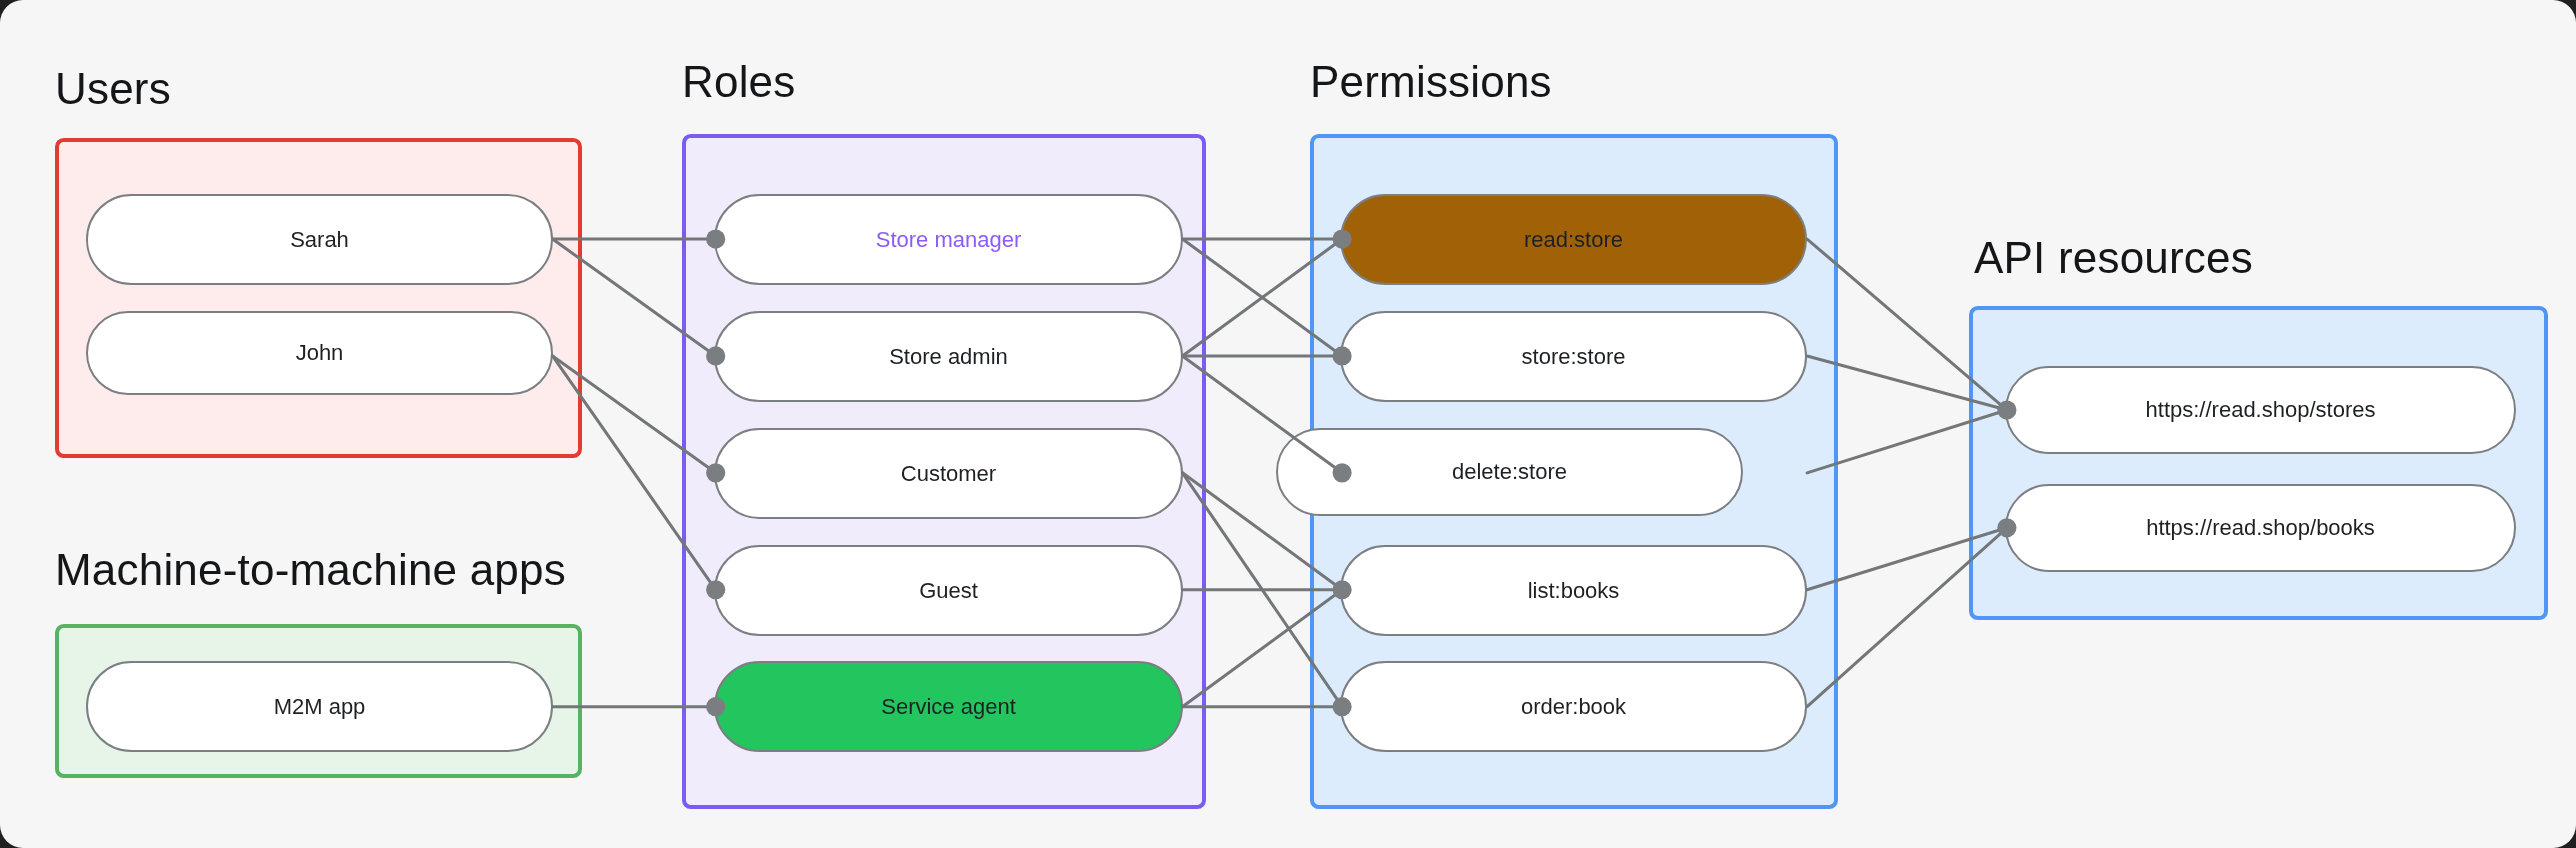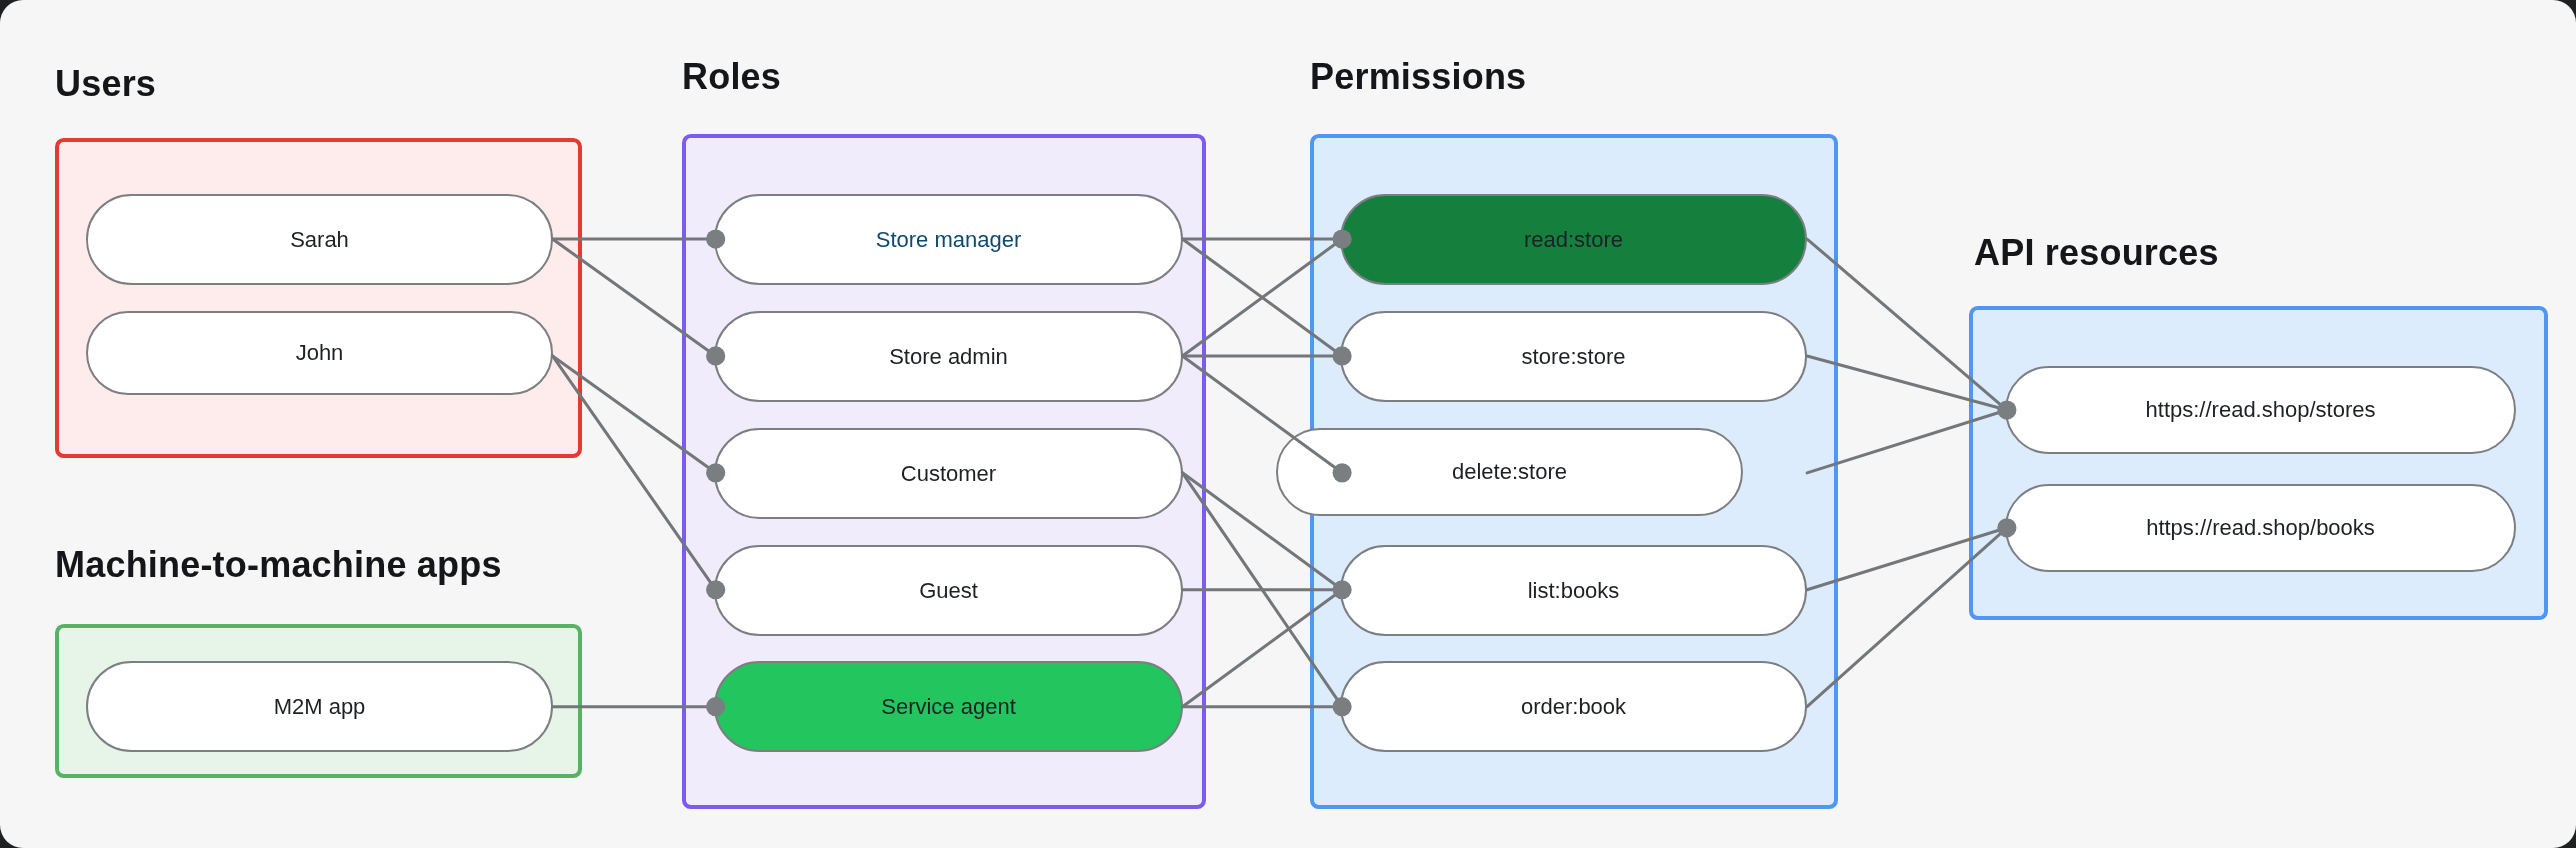--- a/index.html
+++ b/index.html
@@ -1,19 +1,19 @@
 <!DOCTYPE html>
 <html style="font-size:14px"><head>
 <meta charset="utf-8">
 <style>
   html,body{margin:0;padding:0;background:#1e2022;overflow:hidden;}
   body{width:2576px;height:848px;font-family:"Liberation Sans","DejaVu Sans",sans-serif;}
   .stage{position:relative;width:2576px;height:848px;}
   .canvas{position:absolute;inset:0;border-radius:23px;overflow:hidden;}
-  .glabel{position:absolute;font-size:36px;font-weight:700;line-height:1.08;letter-spacing:0.2px;z-index:1;white-space:nowrap;text-align:center;}
+  .glabel{position:absolute;font-size:44px;font-weight:400;line-height:1.08;letter-spacing:0.2px;z-index:1;white-space:nowrap;text-align:center;}
   .gbox{position:absolute;box-sizing:border-box;border:4.4px solid;border-radius:8.7px;z-index:1;}
   .node{position:absolute;box-sizing:border-box;background:#fff;border:2.6px solid;border-radius:52px;
         display:flex;align-items:center;justify-content:center;font-size:22px;line-height:1;
         white-space:nowrap;z-index:2;}
   #edge-layer{position:absolute;left:0;top:0;z-index:5;pointer-events:none;}
 </style>
 </head>
 <body>
 
 <div class="stage">
@@ -28,26 +28,26 @@
     <div class="gbox" id="box-users" style="left: 55px; top: 138px; width: 527px; height: 320px; border-color: rgb(225, 59, 50); background: rgb(253, 236, 235);"></div>
     <div class="gbox" id="box-m2m" style="left: 55px; top: 624px; width: 527px; height: 154px; border-color: rgb(87, 179, 99); background: rgb(230, 245, 232);"></div>
     <div class="gbox" id="box-roles" style="left: 682px; top: 134px; width: 524px; height: 675px; border-color: rgb(122, 92, 242); background: rgb(241, 236, 252);"></div>
     <div class="gbox" id="box-permissions" style="left: 1310px; top: 134px; width: 528px; height: 675px; border-color: rgb(79, 150, 245); background: rgb(221, 236, 253);"></div>
     <div class="gbox" id="box-api" style="left: 1969px; top: 306px; width: 579px; height: 314px; border-color: rgb(79, 150, 245); background: rgb(221, 236, 253);"></div>
 
     <div id="nodes">
         <div class="node" style="left: 86px; top: 194px; width: 467px; height: 91px; border-color: rgb(124, 127, 130); background: rgb(255, 255, 255); color: rgb(30, 33, 36);">Sarah</div>
         <div class="node" style="left: 86px; top: 311px; width: 467px; height: 84px; border-color: rgb(124, 127, 130); background: rgb(255, 255, 255); color: rgb(30, 33, 36);">John</div>
         <div class="node" style="left: 86px; top: 661px; width: 467px; height: 91px; border-color: rgb(124, 127, 130); background: rgb(255, 255, 255); color: rgb(30, 33, 36);">M2M app</div>
-        <div class="node" style="left: 714px; top: 194px; width: 469px; height: 91px; border-color: rgb(124, 127, 130); background: rgb(255, 255, 255); color: #0c4a6e;">Store manager</div>
+        <div class="node" style="left: 714px; top: 194px; width: 469px; height: 91px; border-color: rgb(124, 127, 130); background: rgb(255, 255, 255); color: #8b5cf6;">Store manager</div>
         <div class="node" style="left: 714px; top: 311px; width: 469px; height: 91px; border-color: rgb(124, 127, 130); background: rgb(255, 255, 255); color: rgb(30, 33, 36);">Store admin</div>
         <div class="node" style="left: 714px; top: 428px; width: 469px; height: 91px; border-color: rgb(124, 127, 130); background: rgb(255, 255, 255); color: rgb(30, 33, 36);">Customer</div>
         <div class="node" style="left: 714px; top: 545px; width: 469px; height: 91px; border-color: rgb(124, 127, 130); background: rgb(255, 255, 255); color: rgb(30, 33, 36);">Guest</div>
         <div class="node" style="left: 714px; top: 661px; width: 469px; height: 91px; border-color: rgb(124, 127, 130); background: #22c55e; color: rgb(30, 33, 36);">Service agent</div>
-        <div class="node" style="left: 1340px; top: 194px; width: 467px; height: 91px; border-color: rgb(124, 127, 130); background: #15803d; color: rgb(30, 33, 36);">read:store</div>
+        <div class="node" style="left: 1340px; top: 194px; width: 467px; height: 91px; border-color: rgb(124, 127, 130); background: #a16207; color: rgb(30, 33, 36);">read:store</div>
         <div class="node" style="left: 1340px; top: 311px; width: 467px; height: 91px; border-color: rgb(124, 127, 130); background: rgb(255, 255, 255); color: rgb(30, 33, 36);">store:store</div>
         <div class="node" style="left: 1276px; top: 428px; width: 467px; height: 88px; border-color: rgb(124, 127, 130); background: rgb(255, 255, 255); color: rgb(30, 33, 36);">delete:store</div>
         <div class="node" style="left: 1340px; top: 545px; width: 467px; height: 91px; border-color: rgb(124, 127, 130); background: rgb(255, 255, 255); color: rgb(30, 33, 36);">list:books</div>
         <div class="node" style="left: 1340px; top: 661px; width: 467px; height: 91px; border-color: rgb(124, 127, 130); background: rgb(255, 255, 255); color: rgb(30, 33, 36);">order:book</div>
         <div class="node" style="left: 2005px; top: 366px; width: 511px; height: 88px; border-color: rgb(124, 127, 130); background: rgb(255, 255, 255); color: rgb(30, 33, 36);">https://read.shop/stores</div>
         <div class="node" style="left: 2005px; top: 484px; width: 511px; height: 88px; border-color: rgb(124, 127, 130); background: rgb(255, 255, 255); color: rgb(30, 33, 36);">https://read.shop/books</div>
       </div>
 
     <svg id="edge-layer" width="2576" height="848" viewBox="0 0 2952 972">
         <line x1="633" y1="274" x2="820" y2="274" stroke="#73777a" stroke-width="3.5" stroke-linecap="round"></line>

